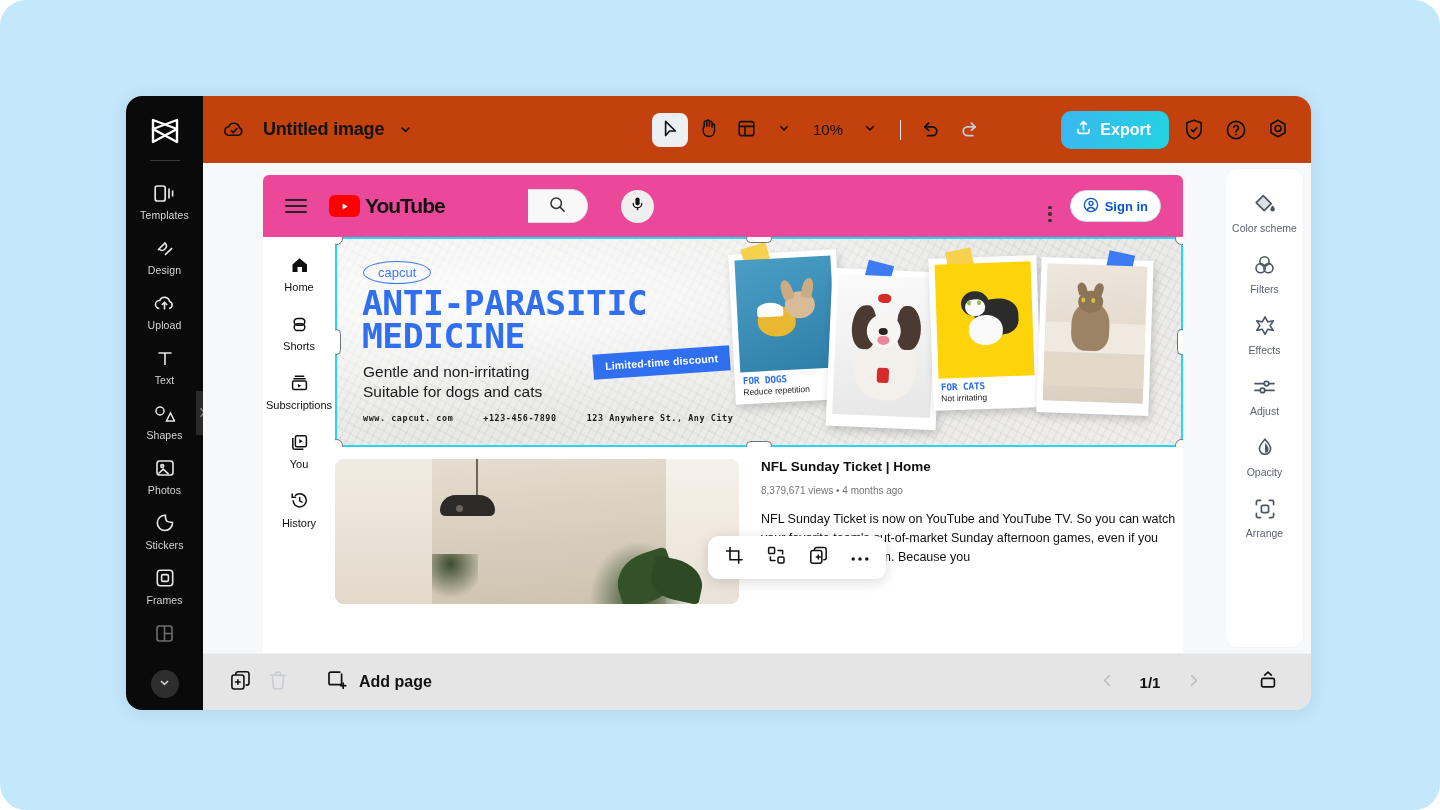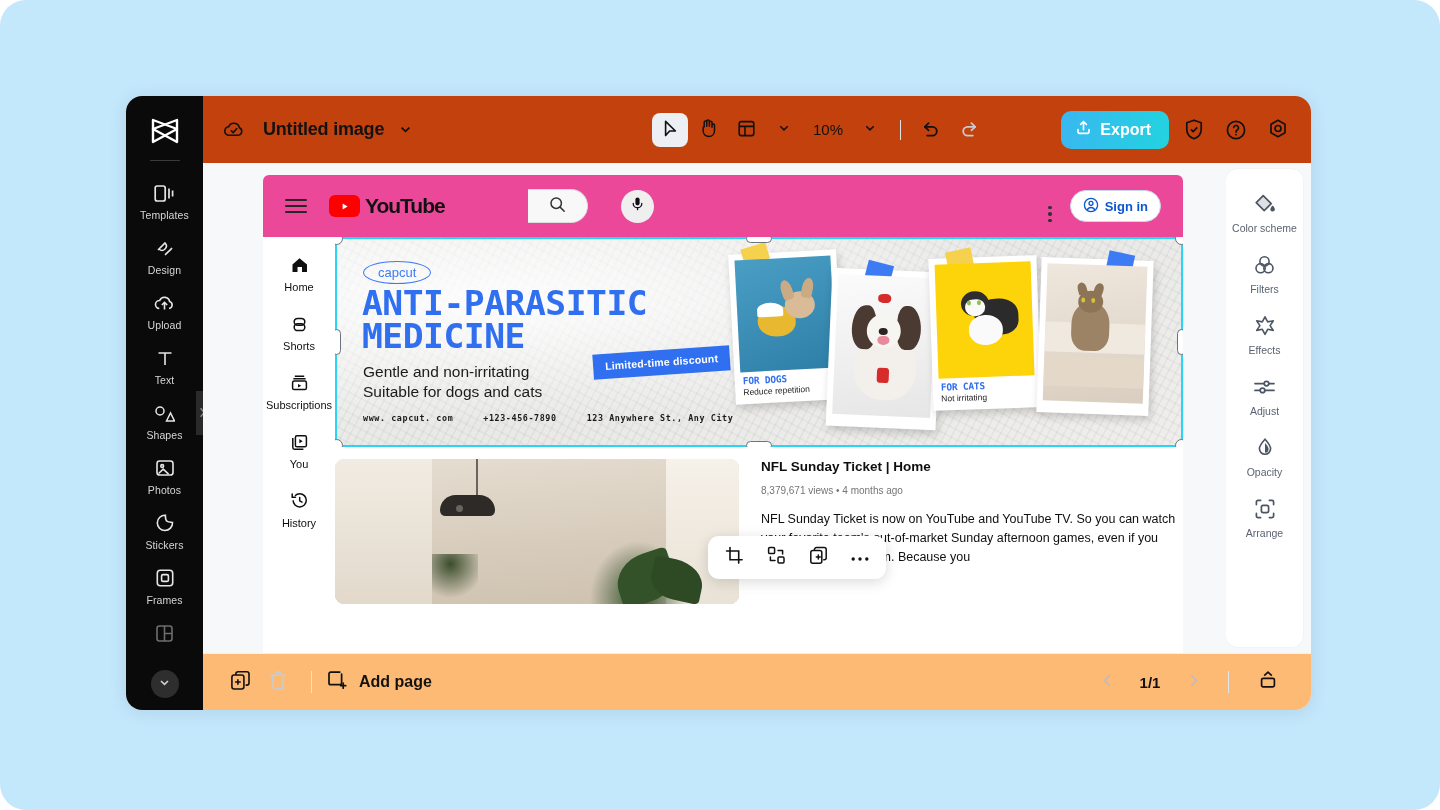--- a/index.html
+++ b/index.html
@@ -212,21 +212,21 @@
     width:77px; flex:0 0 77px; background:#fff; border-radius:12px; margin:6px 8px 6px 0;
     display:flex; flex-direction:column; align-items:flex-start; padding-top:14px; gap:2px;
     box-shadow:0 0 0 1px rgba(0,0,0,.02);
   }
   .rp-item { width:100%; padding:9px 0 8px; display:flex; flex-direction:column; align-items:center; gap:6px; cursor:pointer; }
   .rp-item .ico { height:24px; display:flex; align-items:center; justify-content:center; }
   .rp-item .lbl { font-size:10.5px; color:#5b6270; text-align:center; line-height:1.15; }
 
   
   .bottombar {
-    height:57px; flex:0 0 57px; background:#fdba74; border-top:1px solid #eef0f3;
+    height:57px; flex:0 0 57px; background:#e5e5e5; border-top:1px solid #eef0f3;
     display:flex; align-items:center; padding:0 24px 0 18px; gap:0;
   }
   .bb-btn { width:38px; height:36px; display:flex; align-items:center; justify-content:center; cursor:pointer; }
   .bb-sep { width:1px; height:22px; background:#e2e5e9; margin:0 14px; }
   .addpage { display:flex; align-items:center; gap:11px; cursor:pointer; }
   .addpage .txt { font-size:16px; font-weight:700; color:#121212; }
   .bb-right { margin-left:auto; display:flex; align-items:center; gap:6px;justify-content:flex-end; }
   .pageno { font-size:15px; font-weight:700; color:#121212; min-width:44px; text-align:center; }
   .navarrow { width:30px; height:30px; display:flex; align-items:center; justify-content:center; cursor:pointer; }
 </style>

